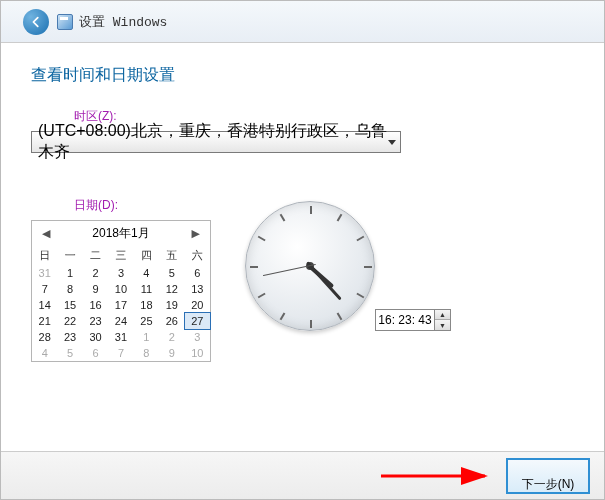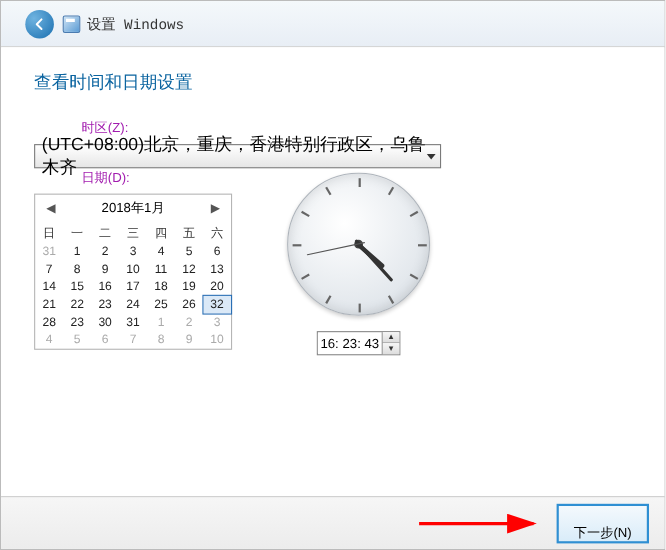--- a/index.html
+++ b/index.html
@@ -9,32 +9,32 @@
 .back-btn { width: 26px; height: 26px; border-radius: 50%; background: radial-gradient(circle at 30% 30%, #6fb3e0, #1a6fb0); display: flex; align-items: center; justify-content: center; margin-right: 8px; cursor: pointer; }
 .back-btn svg { width: 14px; height: 14px; }
 .hdr-icon { width: 16px; height: 16px; margin-right: 6px; background: linear-gradient(135deg,#d0e4f5,#5a9bd4); border:1px solid #4a7bb0; border-radius:2px; position:relative; }
 .hdr-icon::after{content:"";position:absolute;left:2px;top:2px;width:8px;height:3px;background:#fff;}
 .hdr-title { font-size: 13px; color: #333; }
 .content { flex: 1; padding: 22px 30px 10px 30px; background: #fff; }
 .page-title { font-size: 16px; color: #0b64a0; margin-bottom: 22px; }
 .label { font-size: 12px; color: #a21caf; margin-bottom: 6px; padding-left: 43px; }
 .tz-select { width: 370px; height: 22px; border: 1px solid #7a7a7a; background: linear-gradient(to bottom,#fff,#e6e6e6); display: flex; align-items: center; justify-content: space-between; padding: 0 4px 0 6px; font-size: 16px; cursor: pointer; }
 .tz-select .chev { width:0;height:0;border-left:4px solid transparent;border-right:4px solid transparent;border-top:5px solid #333; }
-.columns { display: flex; gap: 50px; }
+.columns { display: flex; margin-top: 44px; gap: 34px; }
 .col { }
 .calendar { border: 1px solid #b5b5b5; width: 180px; background: #fff; font-size: 11px; }
 .cal-head { display:flex; align-items:center; justify-content:space-between; padding:4px 6px; }
 .cal-nav { cursor:pointer; color:#555; font-size:11px; padding:0 4px; }
 .cal-title { font-size:12px; }
 .cal-grid { display:grid; grid-template-columns: repeat(7, 1fr); text-align:center; }
 .cal-dow { padding:2px 0; color:#333; }
 .cal-day { padding:2px 0; color:#222; cursor:pointer; }
 .cal-day.out { color:#aaa; }
 .cal-day.sel { outline:1px solid #2a6fb5; background:#dbe9f7; }
-.clock-area { display:flex; flex-direction:column; align-items:center; }
+.clock-area { display:flex; flex-direction:row; align-items:flex-end; }
 .clock { width:130px; height:130px; border-radius:50%; background: radial-gradient(circle at 40% 35%, #ffffff, #e2e7ec 70%, #c9cfd6); border:1px solid #aeb4bb; position:relative; box-shadow: inset 0 0 12px rgba(0,0,0,0.12), 0 2px 4px rgba(0,0,0,0.2); margin-top:4px; }
 .clock .tick { position:absolute; left:50%; top:4px; width:2px; height:8px; background:#666; transform-origin: 1px 61px; }
 .hand { position:absolute; left:50%; top:50%; background:#333; transform-origin: 50% 90%; border-radius:2px; }
 .hand.hour { width:4px; height:34px; margin-left:-2px; margin-top:-30px; }
 .hand.min  { width:3px; height:50px; margin-left:-1.5px; margin-top:-45px; }
 .hand.sec  { width:1px; height:54px; margin-left:-0.5px; margin-top:-49px; background:#555; }
 .clock .pin { position:absolute; left:50%; top:50%; width:8px; height:8px; margin:-4px 0 0 -4px; background:#444; border-radius:50%; }
 .time-spin { display:flex; align-items:center; margin-top:14px; border:1px solid #888; height:22px; background:#fff; }
 .time-spin input { border:none; width:58px; text-align:center; font-size:12px; outline:none; font-family:inherit; padding:2px 0; }
 .spin-btns { display:flex; flex-direction:column; border-left:1px solid #888; }
@@ -104,21 +104,21 @@
               <div class="cal-day">17</div>
               <div class="cal-day">18</div>
               <div class="cal-day">19</div>
               <div class="cal-day">20</div>
               <div class="cal-day">21</div>
               <div class="cal-day">22</div>
               <div class="cal-day">23</div>
               <div class="cal-day">24</div>
               <div class="cal-day">25</div>
               <div class="cal-day">26</div>
-              <div class="cal-day sel">32</div>
+              <div class="cal-day sel">27</div>
               <div class="cal-day">28</div>
               <div class="cal-day">23</div>
               <div class="cal-day">30</div>
               <div class="cal-day">31</div>
               <div class="cal-day out">1</div>
               <div class="cal-day out">2</div>
               <div class="cal-day out">3</div>
               <div class="cal-day out">4</div>
               <div class="cal-day out">5</div>
               <div class="cal-day out">6</div>

